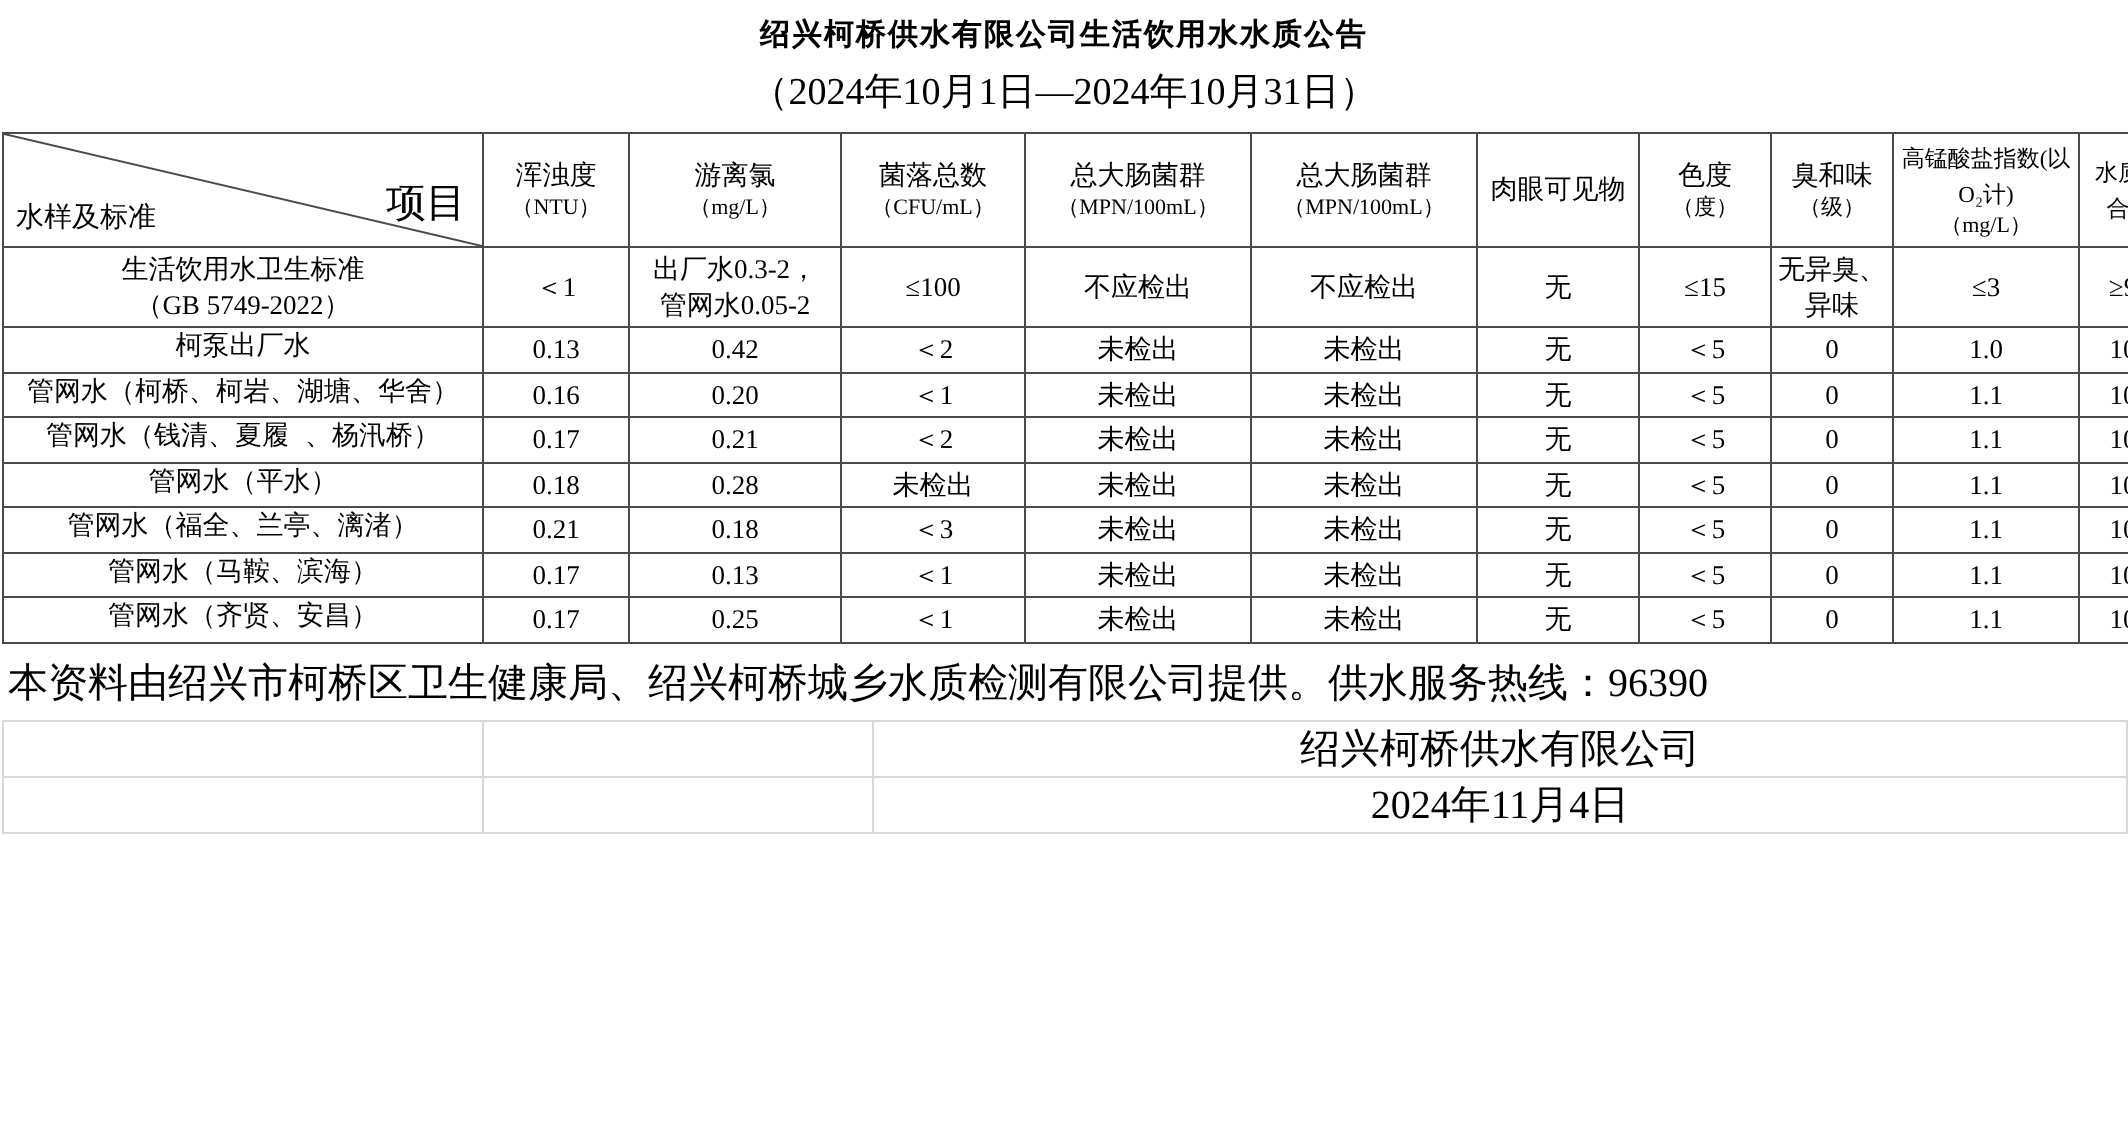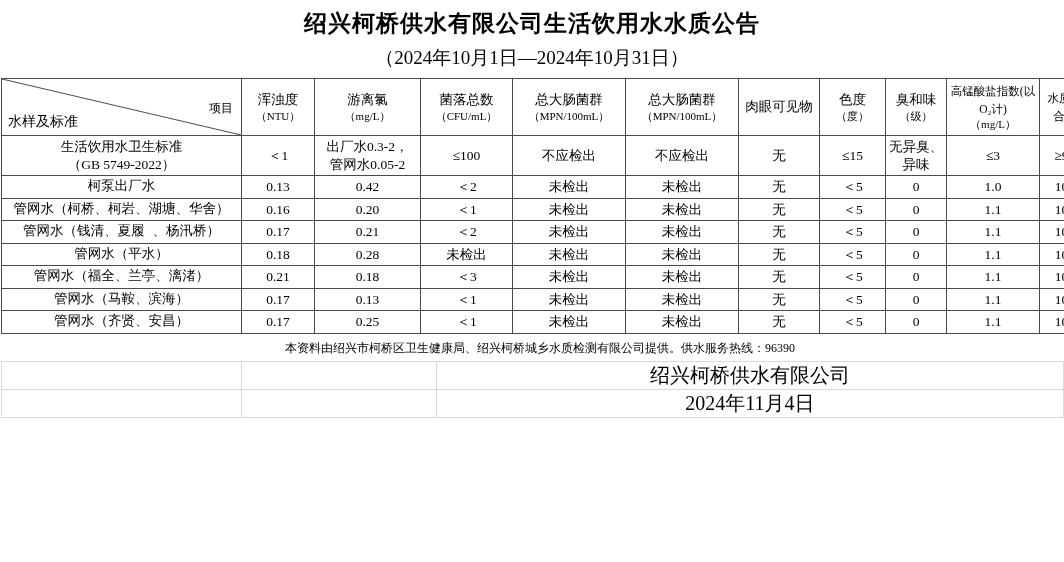--- a/index.html
+++ b/index.html
@@ -15,21 +15,21 @@
     overflow: hidden;
   }
   .page {
     position: relative;
     width: 1064px;
     height: 562px;
     box-sizing: border-box;
   }
   .title {
     text-align: center;
-    font-size: 23px;
+    font-size: 15px;
     font-weight: bold;
     letter-spacing: 1px;
     padding-top: 8px;
     font-family: "Liberation Serif", "DejaVu Serif", serif;
   }
   .subtitle {
     text-align: center;
     font-size: 19px;
     padding-top: 6px;
     padding-bottom: 7px;
@@ -73,21 +73,21 @@
   .corner .lbl-a {
     position: absolute;
     left: 6px;
     bottom: 4px;
     font-size: 14px;
   }
   .corner .lbl-b {
     position: absolute;
     right: 8px;
     top: 22px;
-    font-size: 12px;
+    font-size: 20px;
   }
   .rowname {
     font-size: 14.5px;
     line-height: 1.25;
     font-family: Liberation Mono, monospace;
   }
   .std-row td {
     font-size: 14px;
   }
   .std-name {
@@ -97,25 +97,24 @@
   .small2 {
     font-size: 11.5px;
     line-height: 1.3;
   }
   .num {
     font-family: "Liberation Serif", "DejaVu Serif", serif;
     font-size: 14px;
     margin-top: 21px;
   }
   .footnote {
-    font-size: 12px;
+    font-size: 20px;
     padding: 6px 4px 4px 4px;
-    text-align: center;
+    text-align: left;
     line-height: 1.4;
-    margin-left: 16px;
   }
   .foot-table {
     border-collapse: collapse;
     width: 1062px;
     margin: 0 1px;
     table-layout: fixed;
   }
   .foot-table td {
     border: 1px solid #d9d9d9;
     height: 26px;

